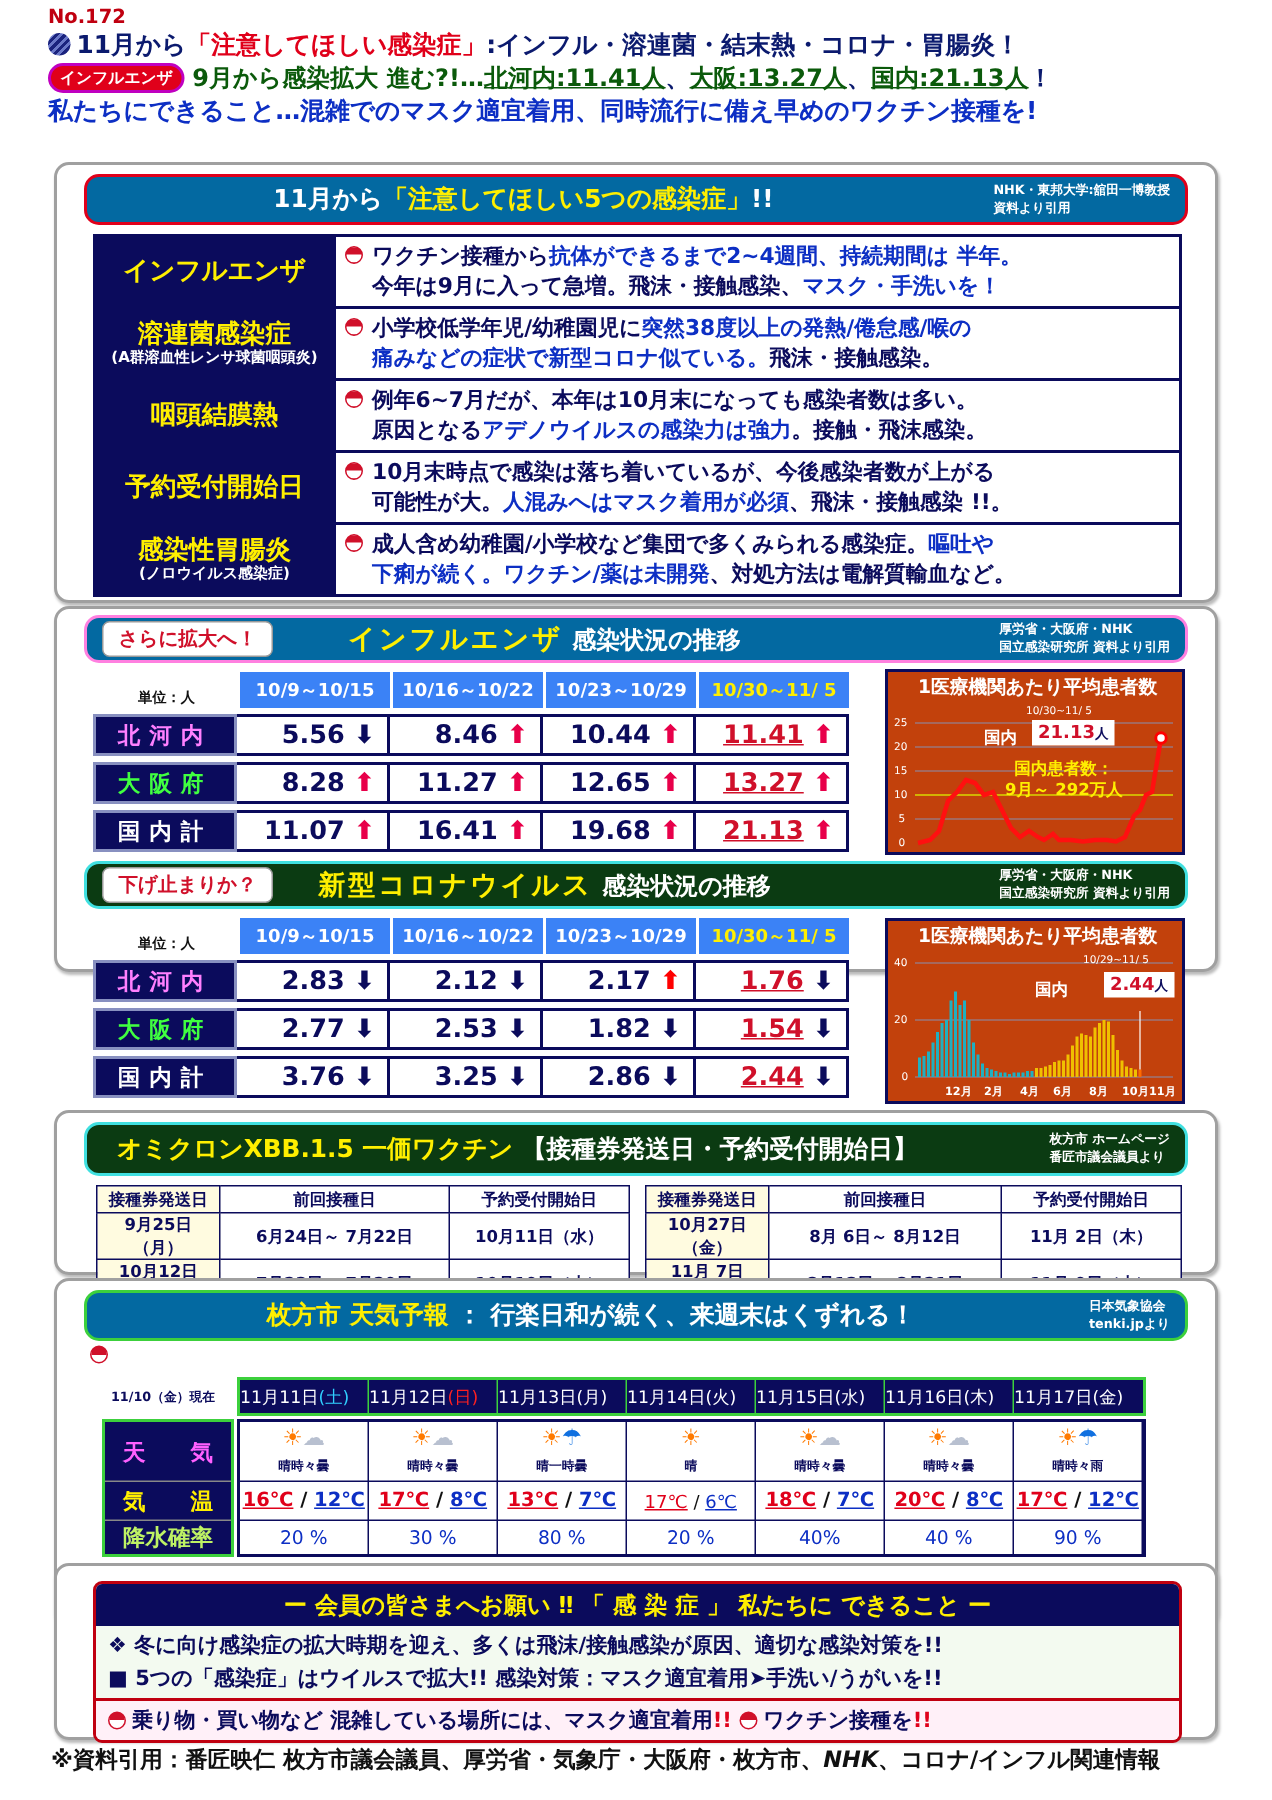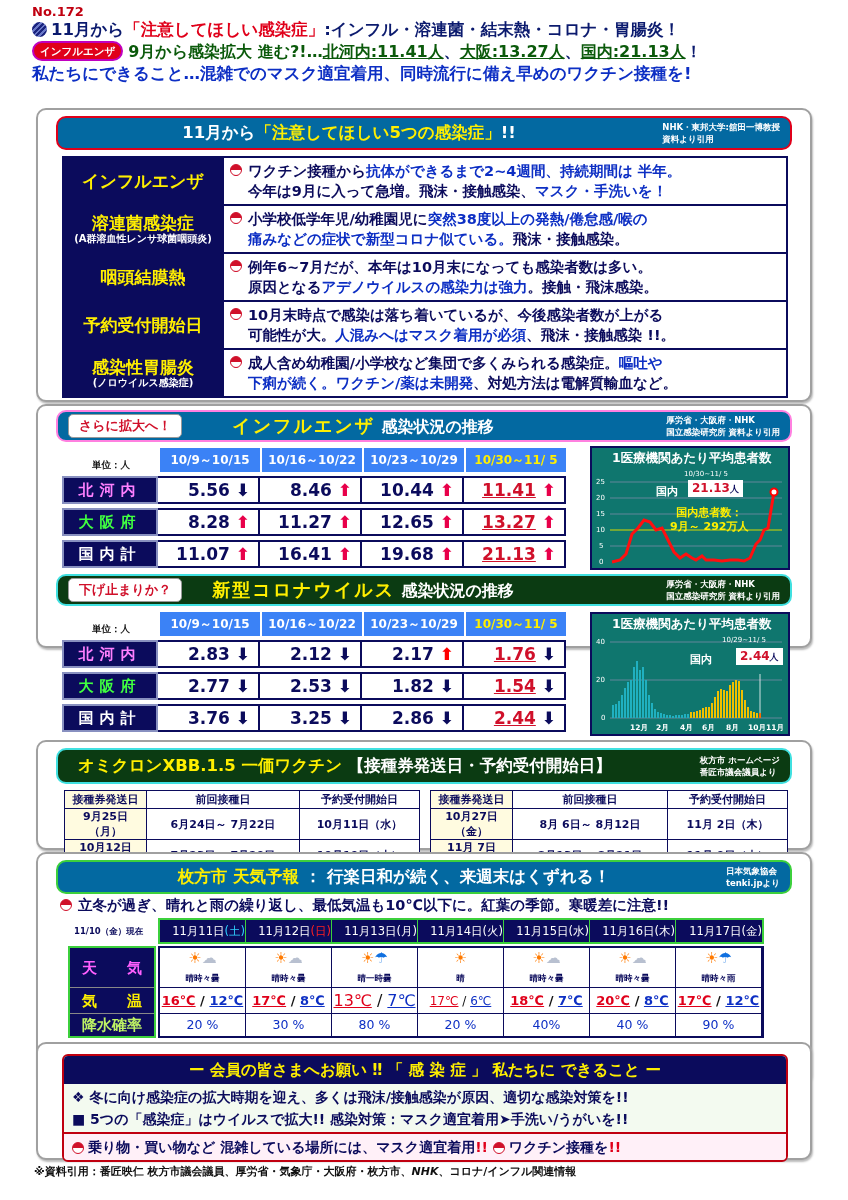--- a/index.html
+++ b/index.html
@@ -31,43 +31,43 @@
 
 .stat{position:absolute;left:24px;border-collapse:separate;border-spacing:0 4px}
 .stat th{font-size:12px;color:#fff;background:#3b82f6;height:24px;width:102px;border-left:2px solid #fff;font-weight:bold}
 .stat th.unit{background:#fff;color:#111;font-size:9.5px;width:96px;vertical-align:bottom;text-align:center}
 .stat th.cur{color:#ffef00}
 .stat td{height:28px;border-top:2px solid #0b0b5c;border-bottom:2px solid #0b0b5c;border-right:2px solid #0b0b5c;font-weight:bold;font-size:17px;text-align:right;padding-right:8px;color:#0b0b5c;background:#fff}
 .stat td.rl{background:#0b0b5c;text-align:center;font-size:15px;letter-spacing:6px;padding-right:0;border:2px solid #8890c0}
 .stat td .up{color:#e8004a}
 .stat td .dn{color:#0b0b5c}
 .stat td .hi{color:#d0102a;text-decoration:underline}
-.chart{position:absolute;background:#0f766e;border:2px solid #0b0b5c}
+.chart{position:absolute;background:#c2410c;border:2px solid #0b0b5c}
 .chart .ct{position:absolute;left:20px;top:2px;color:#fff;font-weight:bold;font-size:12.5px}
 
 .vt{position:absolute;top:48px;border-collapse:collapse;font-weight:bold;font-size:11px}
 .vt td,.vt th{border:1.5px solid #0b0b5c;height:18px;text-align:center;color:#0b0b5c;padding:0 4px}
 .vt th{background:#fffbe0;font-size:11px}
 .vt th.h1{background:#fffbe0}
 .vt th.hx{background:#fff}
 .vt tr.redrow td{color:#c00010;background:#ffe8f4;border-color:#c00010}
 
 .wdays{position:absolute;left:120px;top:64px;display:flex;border:2px solid #3cd03c;background:#0b0b5c}
-.wdays div{width:86px;height:22px;border-right:1px solid #3cd03c;color:#fff;font-size:11.5px;line-height:22px;text-align:right;font-weight:normal}
+.wdays div{width:86px;height:22px;border-right:1px solid #3cd03c;color:#fff;font-size:11.5px;line-height:22px;text-align:left;font-weight:normal}
 .wgrid{position:absolute;left:120px;top:92px;border:2px solid #0b0b5c;display:grid;grid-template-columns:repeat(7,86px);background:#fff}
 .wcell{border-right:1px solid #0b0b5c;text-align:center}
 .wlabel{position:absolute;left:30px;top:92px;width:88px;border:2px solid #3cd03c;background:#0b0b5c}
 .wlabel div{font-weight:bold;font-size:15px;text-align:center;border-bottom:1.5px solid #888}
 
 .bt{position:absolute;left:24px;top:10px;width:726px;border:2px solid #c00010;border-radius:6px;overflow:hidden}
 .bt .h{background:#0b0b5c;color:#ffef00;text-align:center;font-weight:bold;font-size:15.5px;height:28px;line-height:28px}
 .bt .g{background:#f3faf0;padding:2px 8px;font-weight:bold;font-size:14px;color:#0b0b5c;line-height:22px}
 .bt .p{background:#fff0f8;border-top:2px solid #c00010;font-weight:bold;font-size:14px;color:#0b0b5c;line-height:26px;padding:0 8px}
 .bt .p .r{color:#e0001a}
-.foot{position:absolute;left:34px;top:1164px;font-size:11px;font-weight:bold;color:#111;white-space:nowrap}
+.foot{position:absolute;left:34px;top:1164px;font-size:15px;font-weight:bold;color:#111;white-space:nowrap}
 .foot i{font-style:italic;font-weight:900}
 </style>
 </head>
 <body>
 
 <div class="hdr">
   <div class="no">No.172</div>
   <div class="l1">
     <span class="ball"></span><span>11月から</span><span class="red">「注意してほしい感染症」</span><span>:インフル・溶連菌・結末熱・コロナ・胃腸炎！</span>
   </div>
@@ -374,21 +374,21 @@
 </div>
 
 <div class="frame" style="top:852px;height:232px">
   <div class="titlebar navy" style="left:18px;top:6px;width:736px;height:34px;border:2.5px solid #3cd03c;font-size:16.5px;justify-content:center">
     <span style="margin-right:60px"><span class="yel">枚方市 天気予報</span> <span>：</span> <span>行楽日和が続く、来週末はくずれる！</span></span>
     <div class="src" style="top:3px">
         <div>日本気象協会</div>
         <div>tenki.jpより</div>
       </div>
   </div>
-  <div style="position:absolute;left:22px;top:42px;font-weight:bold;font-size:14.5px;color:#0b0b5c;white-space:nowrap"><span class="semi" style="position:relative;display:inline-block;left:0;top:1px;margin-right:6px"></span><span>立冬が過ぎ、晴れと雨の繰り返し、最低気温も10℃以下に。紅葉の季節。寒暖差に注意!!</span></div>
+  <div style="position:absolute;left:22px;top:42px;font-weight:bold;font-size:14.5px;color:#0b0b5c;white-space:nowrap"><span class="semi" style="position:relative;display:inline-block;left:0;top:1px;margin-right:6px"></span></div>
   <div style="position:absolute;left:36px;top:72px;font-size:8.5px;font-weight:bold;color:#0b0b5c">11/10（金）現在</div>
   <div class="wdays">
     <div><span>11月11日</span><span style="color:#30d0ff">(土)</span></div>
     <div><span>11月12日</span><span style="color:#ff2020">(日)</span></div>
     <div><span>11月13日</span><span>(月)</span></div>
     <div><span>11月14日</span><span>(火)</span></div>
     <div><span>11月15日</span><span>(水)</span></div>
     <div><span>11月16日</span><span>(木)</span></div>
     <div style="border-right:none"><span>11月17日</span><span>(金)</span></div>
   </div>
@@ -421,21 +421,21 @@
       <div class="wcell" style="height:40px;border-bottom:1.5px solid #0b0b5c;font-size:15px;line-height:20px">
         <div><span style="color:#ff7a00">☀</span><span style="color:#b8c0d0">☁</span></div>
         <div style="font-size:8.5px;font-weight:bold;color:#0b0b5c">晴時々曇</div>
       </div>
       <div class="wcell" style="height:40px;border-bottom:1.5px solid #0b0b5c;font-size:15px;line-height:20px">
         <div><span style="color:#ff7a00">☀</span><span style="color:#1070e0">☂</span></div>
         <div style="font-size:8.5px;font-weight:bold;color:#0b0b5c">晴時々雨</div>
       </div>
       <div class="wcell" style="height:26px;border-bottom:1.5px solid #0b0b5c;font-size:13px;font-weight:bold;line-height:26px"><span style="color:#e0001a;text-decoration:underline">16℃</span> / <span style="color:#0d2fc4;text-decoration:underline">12℃</span></div>
       <div class="wcell" style="height:26px;border-bottom:1.5px solid #0b0b5c;font-size:13px;font-weight:bold;line-height:26px"><span style="color:#e0001a;text-decoration:underline">17℃</span> / <span style="color:#0d2fc4;text-decoration:underline">8℃</span></div>
-      <div class="wcell" style="height:26px;border-bottom:1.5px solid #0b0b5c;font-size:16px;font-weight:normal;line-height:26px"><span style="color:#e0001a;text-decoration:underline">13℃</span> / <span style="color:#0d2fc4;text-decoration:underline">7℃</span></div>
+      <div class="wcell" style="height:26px;border-bottom:1.5px solid #0b0b5c;font-size:13px;font-weight:bold;line-height:26px"><span style="color:#e0001a;text-decoration:underline">13℃</span> / <span style="color:#0d2fc4;text-decoration:underline">7℃</span></div>
       <div class="wcell" style="height:26px;border-bottom:1.5px solid #0b0b5c;font-size:12px;font-weight:normal;line-height:26px"><span style="color:#e0001a;text-decoration:underline">17℃</span> / <span style="color:#0d2fc4;text-decoration:underline">6℃</span></div>
       <div class="wcell" style="height:26px;border-bottom:1.5px solid #0b0b5c;font-size:13px;font-weight:bold;line-height:26px"><span style="color:#e0001a;text-decoration:underline">18℃</span> / <span style="color:#0d2fc4;text-decoration:underline">7℃</span></div>
       <div class="wcell" style="height:26px;border-bottom:1.5px solid #0b0b5c;font-size:13px;font-weight:bold;line-height:26px"><span style="color:#e0001a;text-decoration:underline">20℃</span> / <span style="color:#0d2fc4;text-decoration:underline">8℃</span></div>
       <div class="wcell" style="height:26px;border-bottom:1.5px solid #0b0b5c;font-size:13px;font-weight:bold;line-height:26px"><span style="color:#e0001a;text-decoration:underline">17℃</span> / <span style="color:#0d2fc4;text-decoration:underline">12℃</span></div>
       <div class="wcell" style="height:22px;font-size:12.5px;color:#0d2fc4;line-height:22px">20 %</div>
       <div class="wcell" style="height:22px;font-size:12.5px;color:#0d2fc4;line-height:22px">30 %</div>
       <div class="wcell" style="height:22px;font-size:12.5px;color:#0d2fc4;line-height:22px">80 %</div>
       <div class="wcell" style="height:22px;font-size:12.5px;color:#0d2fc4;line-height:22px">20 %</div>
       <div class="wcell" style="height:22px;font-size:12.5px;color:#0d2fc4;line-height:22px">40%</div>
       <div class="wcell" style="height:22px;font-size:12.5px;color:#0d2fc4;line-height:22px">40 %</div>

